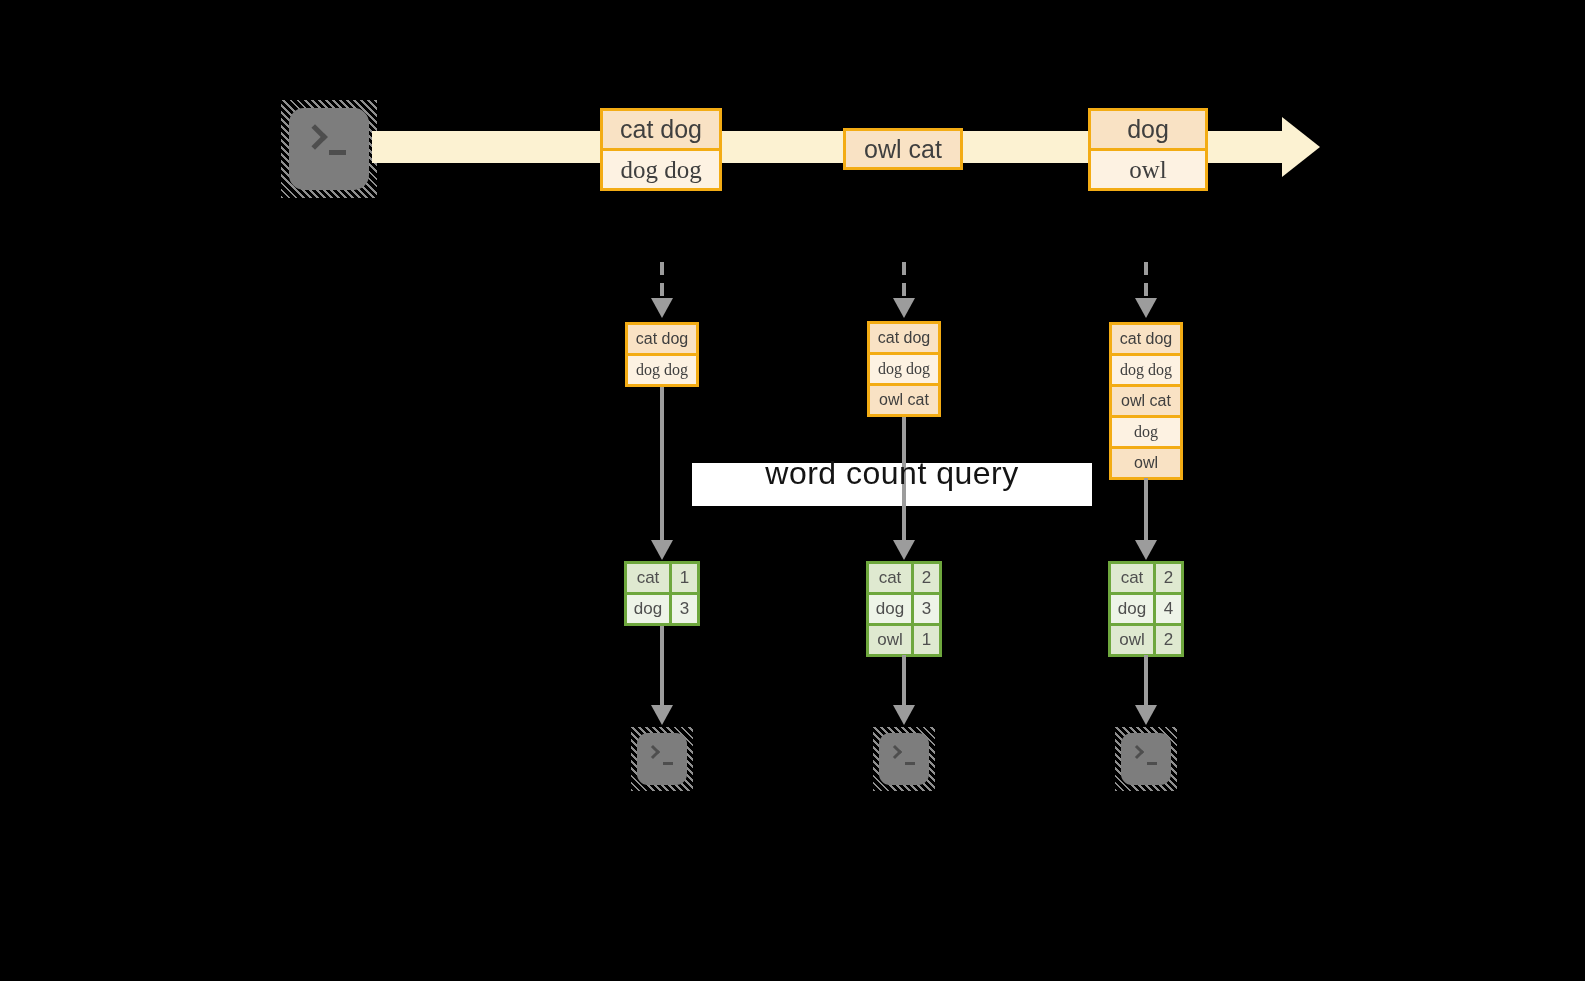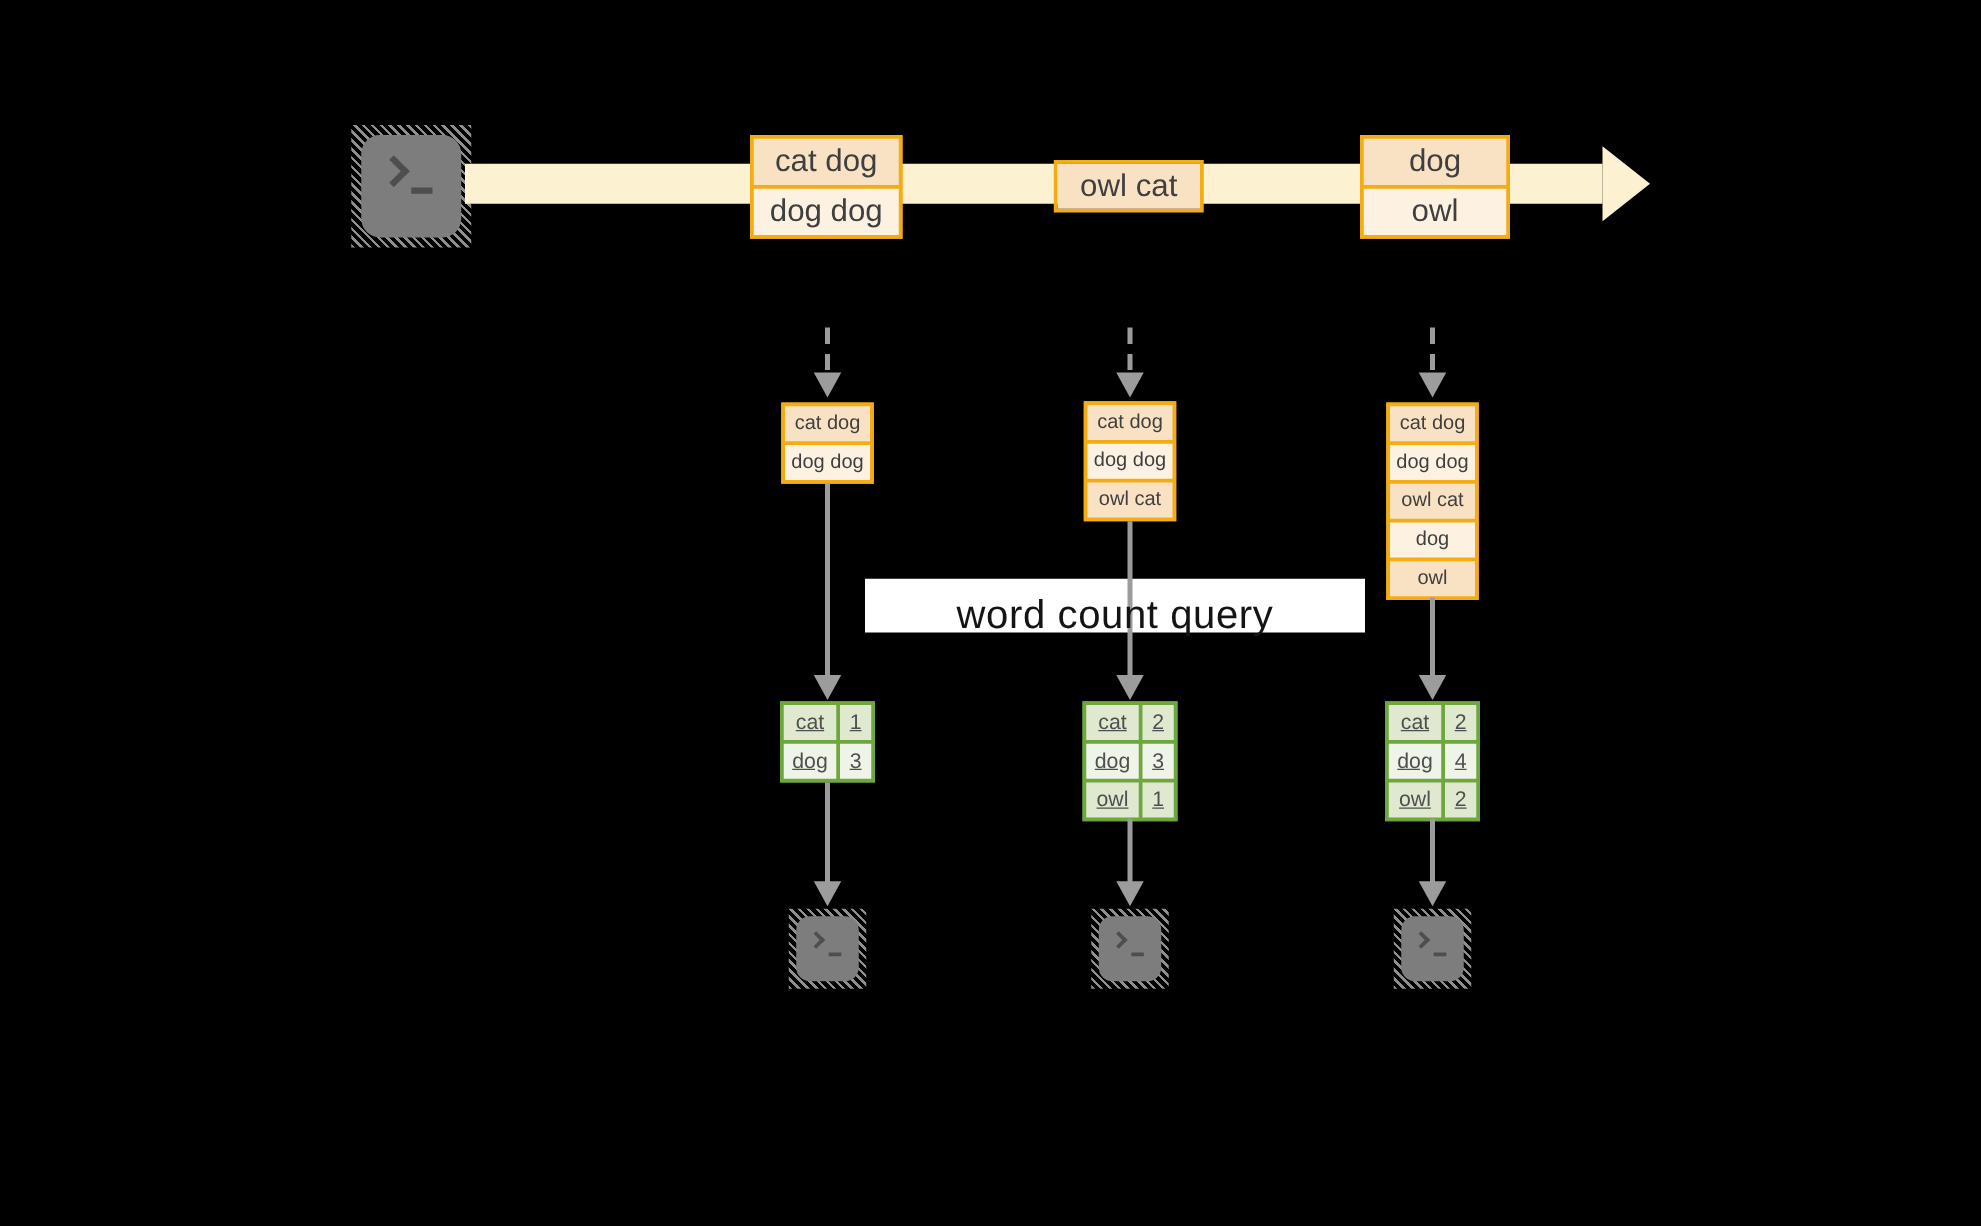--- a/index.html
+++ b/index.html
@@ -22,32 +22,32 @@
   
   .band{position:absolute;left:372px;top:131px;width:910px;height:32px;background:#fcf2d2;}
   .band-head{position:absolute;left:1282px;top:117px;width:0;height:0;
     border-top:30px solid transparent;border-bottom:30px solid transparent;border-left:38px solid #fcf2d2;}
   
   .evbox{position:absolute;border:3px solid #f3ac14;background:#f3ac14;display:flex;flex-direction:column;gap:3px;}
   .evbox .row{display:flex;align-items:center;justify-content:center;white-space:nowrap;color:#3f3f3f;}
   .evbox.big .row{height:37px;font-size:25px;}
   .evbox.small .row{height:28px;font-size:16px;}
   .oa{background:#f9e2c4;}
-  .ob{background:#fdf2e2;}
+  .ob{background:#fdf2e2;font-family:Liberation Serif, serif;}
   
   .dashline{position:absolute;width:4px;background:repeating-linear-gradient(to bottom,#9c9c9c 0 13px,rgba(0,0,0,0) 13px 21px);}
   .solidline{position:absolute;width:4px;background:#9c9c9c;z-index:2;}
   .ahead{position:absolute;width:0;height:0;border-left:11px solid transparent;border-right:11px solid transparent;border-top:20px solid #9c9c9c;z-index:2;}
   
   .wcq-band{position:absolute;left:692px;top:463px;width:400px;height:43px;background:#ffffff;z-index:1;}
-  .wcq-text{position:absolute;left:692px;top:470px;width:400px;height:43px;z-index:3;
+  .wcq-text{position:absolute;left:692px;top:452px;width:400px;height:43px;z-index:3;
     display:flex;align-items:center;justify-content:center;font-size:32px;letter-spacing:.5px;color:#141414;}
   
   .gtable{position:absolute;border:3px solid #6ea73d;background:#6ea73d;display:grid;grid-template-columns:42px 25px;gap:3px;}
-  .gtable .cell{height:28px;display:flex;align-items:center;justify-content:center;font-size:17px;color:#4f4f4f;white-space:nowrap;text-decoration:underline;}
+  .gtable .cell{height:28px;display:flex;align-items:center;justify-content:center;font-size:17px;color:#4f4f4f;white-space:nowrap;}
   .fa{background:#dfe9d0;}
   .fb{background:#eef4e8;}
 </style>
 </head>
 <body>
 
 <div id="canvas">
 
   <div class="term lg" style="left:281px;top:100px;width:96px;height:98px">
     <div class="inner">

